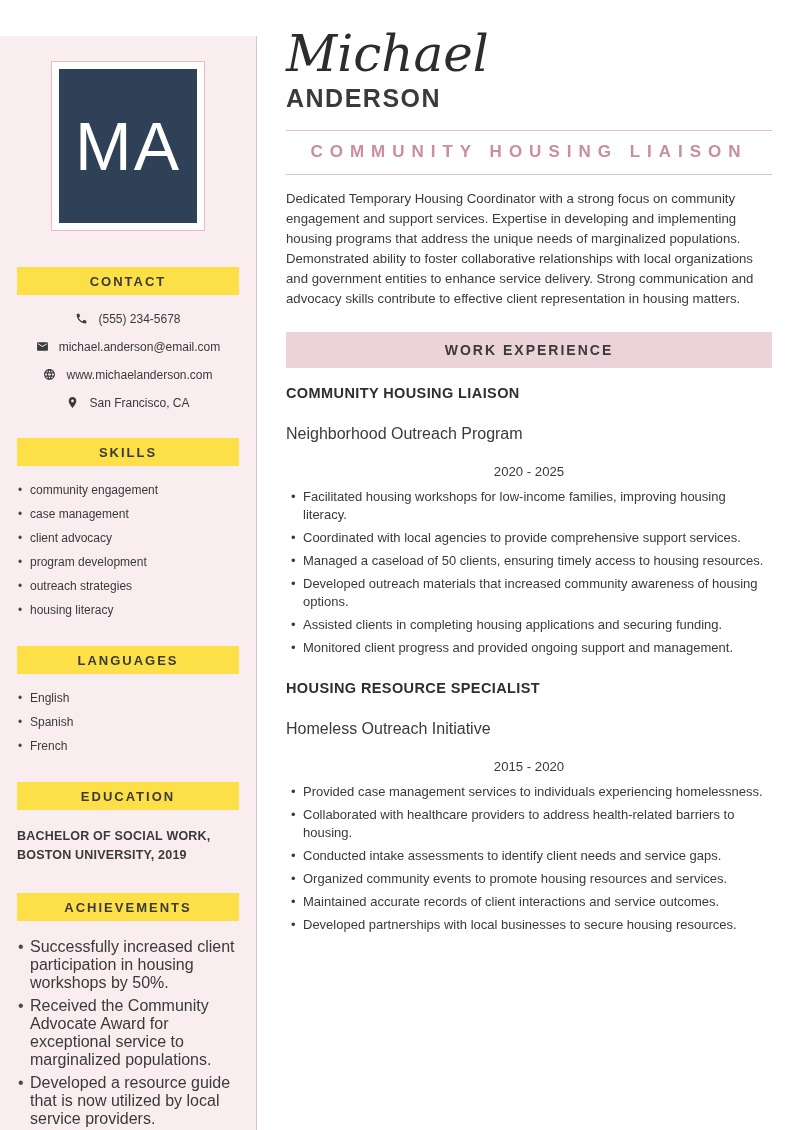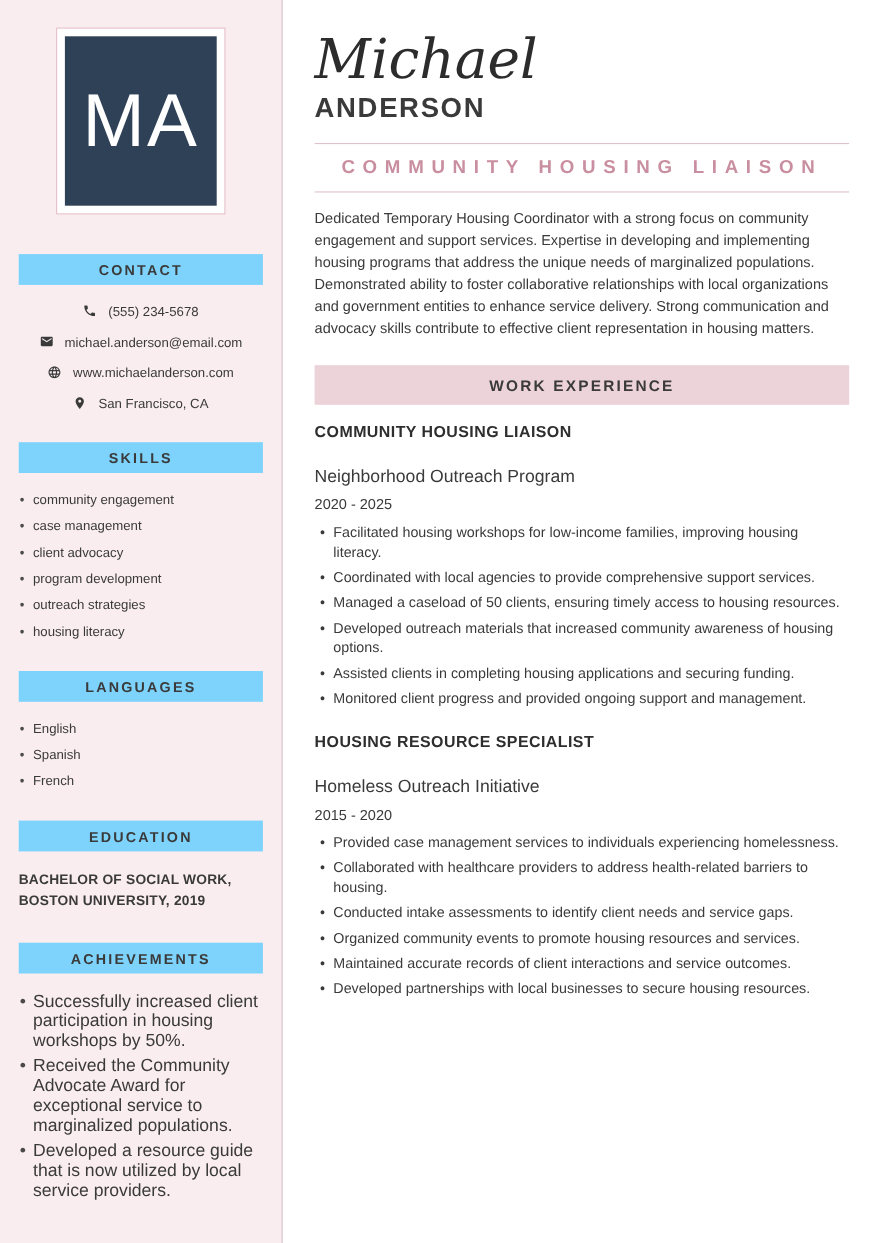--- a/index.html
+++ b/index.html
@@ -4,36 +4,36 @@
 <style>
   * { margin:0; padding:0; box-sizing:border-box; }
   html,body { background:#ffffff; }
   body { font-family:"Liberation Sans", sans-serif; color:#3a3a3a; }
 
   .page { width:800px; height:1130px; background:#ffffff; display:flex; overflow:hidden; }
 
   
   .sidebar {
     width:257px; flex-shrink:0; background:#f9edf0;
-    border-right:1px solid #d8c3ca; padding:25px 17px 20px 17px;
+    border-right:1px solid #d8c3ca; padding:25px 17px 20px 17px;margin-top:36px;
   }
   .monogram-frame {
     width:154px; height:170px; margin:0 auto 36px auto;
     background:#ffffff; border:1px solid #e6bcc8; padding:7px;
   }
   .monogram-box {
     width:100%; height:100%; background:#2f4156;
     display:flex; align-items:center; justify-content:center;
   }
   .monogram-box span {
     color:#ffffff; font-size:68px; font-weight:400; letter-spacing:2px;
     font-family:"Liberation Sans", sans-serif;
   }
   .side-band {
-    background:#7dd3fc; height:28px; display:flex; align-items:center; justify-content:center;
+    background:#fde047; height:28px; display:flex; align-items:center; justify-content:center;
     font-size:13px; font-weight:bold; letter-spacing:2px; color:#3a3a3a; margin-bottom:17px;
   }
   .side-section { margin-bottom:28px; }
 
   .contact-list { list-style:none; }
   .contact-list li { display:flex; align-items:flex-start; gap:10px; font-size:12px; margin-bottom:14px;justify-content:center; }
   .cicon { width:13px; height:13px; flex-shrink:0; margin-top:0px; }
   .cicon svg { width:13px; height:13px; fill:#3a3a3a; display:block; }
 
   .dot-list { list-style:none; }
@@ -67,21 +67,21 @@
   .we-band {
     background:#ecd2d9; height:36px; margin-top:23px;
     display:flex; align-items:center; justify-content:center;
     font-size:14px; font-weight:bold; letter-spacing:2px; color:#3a3a3a;
   }
 
   .job { margin-top:17px; }
   .job + .job { margin-top:23px; }
   .job-role { font-size:14.5px; font-weight:bold; letter-spacing:0.4px; color:#2e2e2e; }
   .job-org  { font-size:16px; margin-top:24px; }
-  .job-dates{ font-size:13.2px; margin-top:8px; }
+  .job-dates{ font-size:13.2px; margin-top:21px;text-align:center; }
   .job-bullets { list-style:none; margin-top:9px; }
   .job-bullets li { position:relative; padding-left:17px; font-size:13px; line-height:18px; margin-bottom:5px; }
   .job-bullets li::before { content:"\2022"; position:absolute; left:5px; top:0; color:#3a3a3a; }
 </style>
 </head>
 <body>
 
 <div class="page">
 
   <aside class="sidebar">

